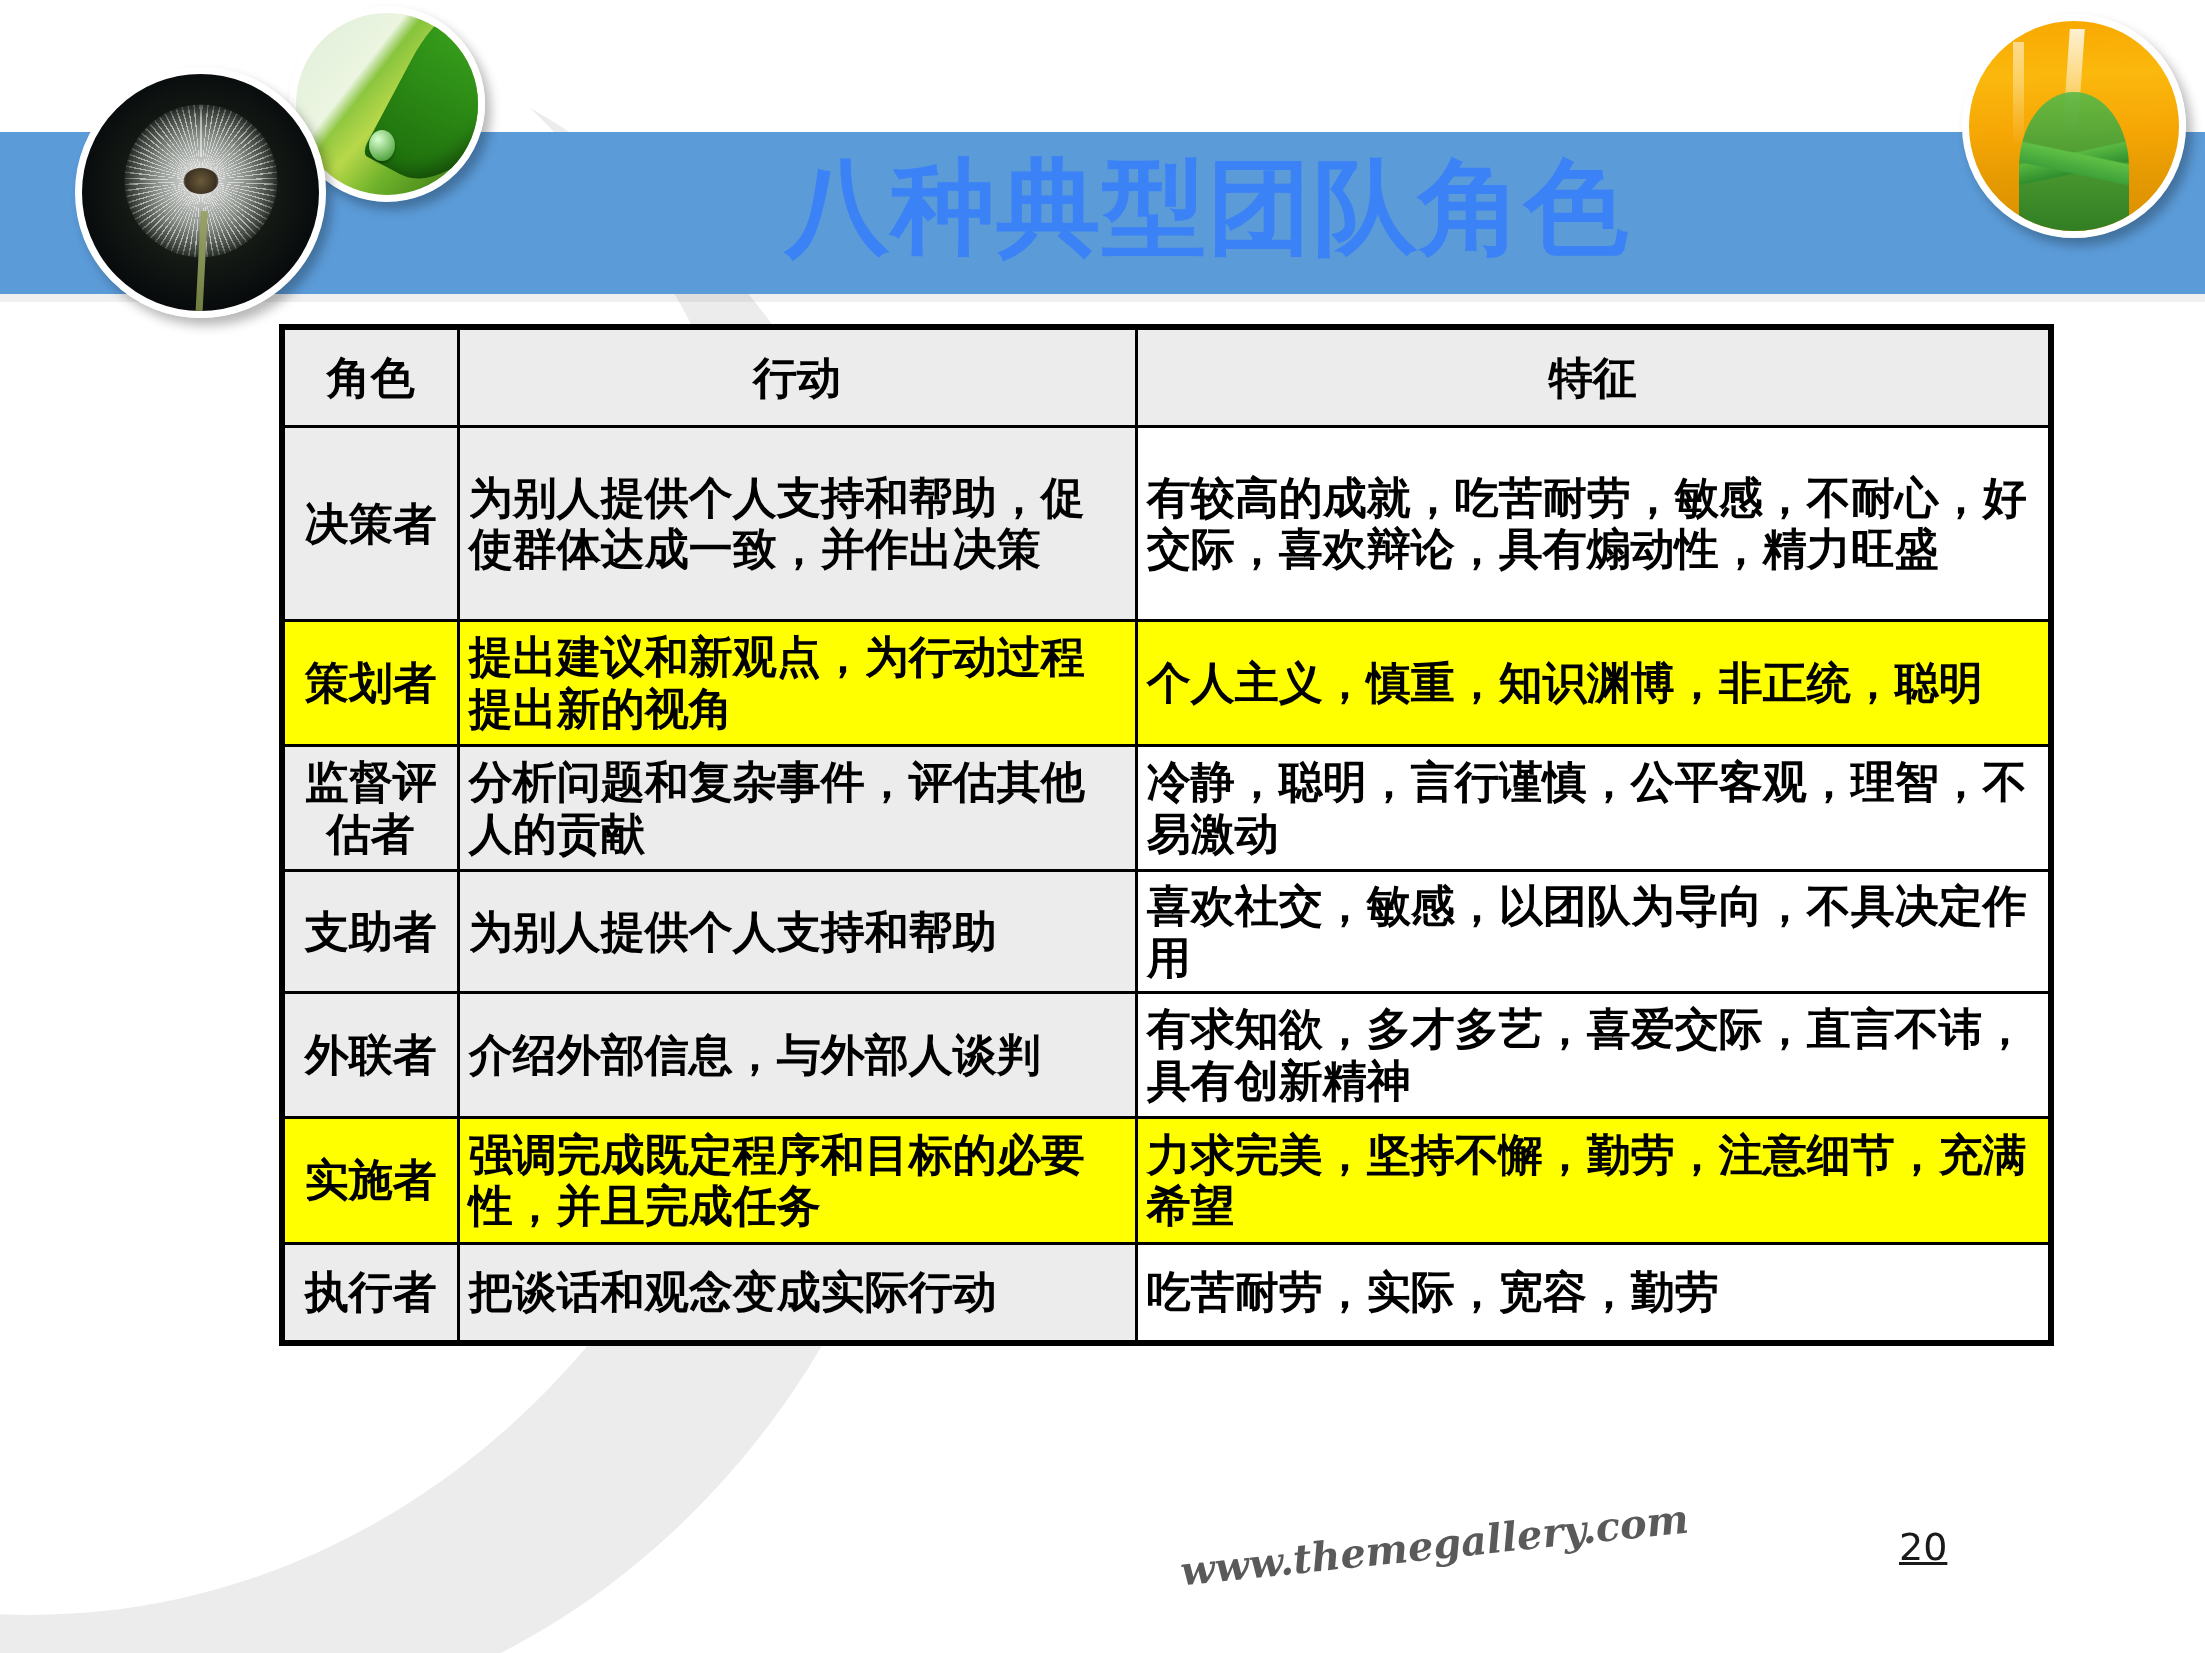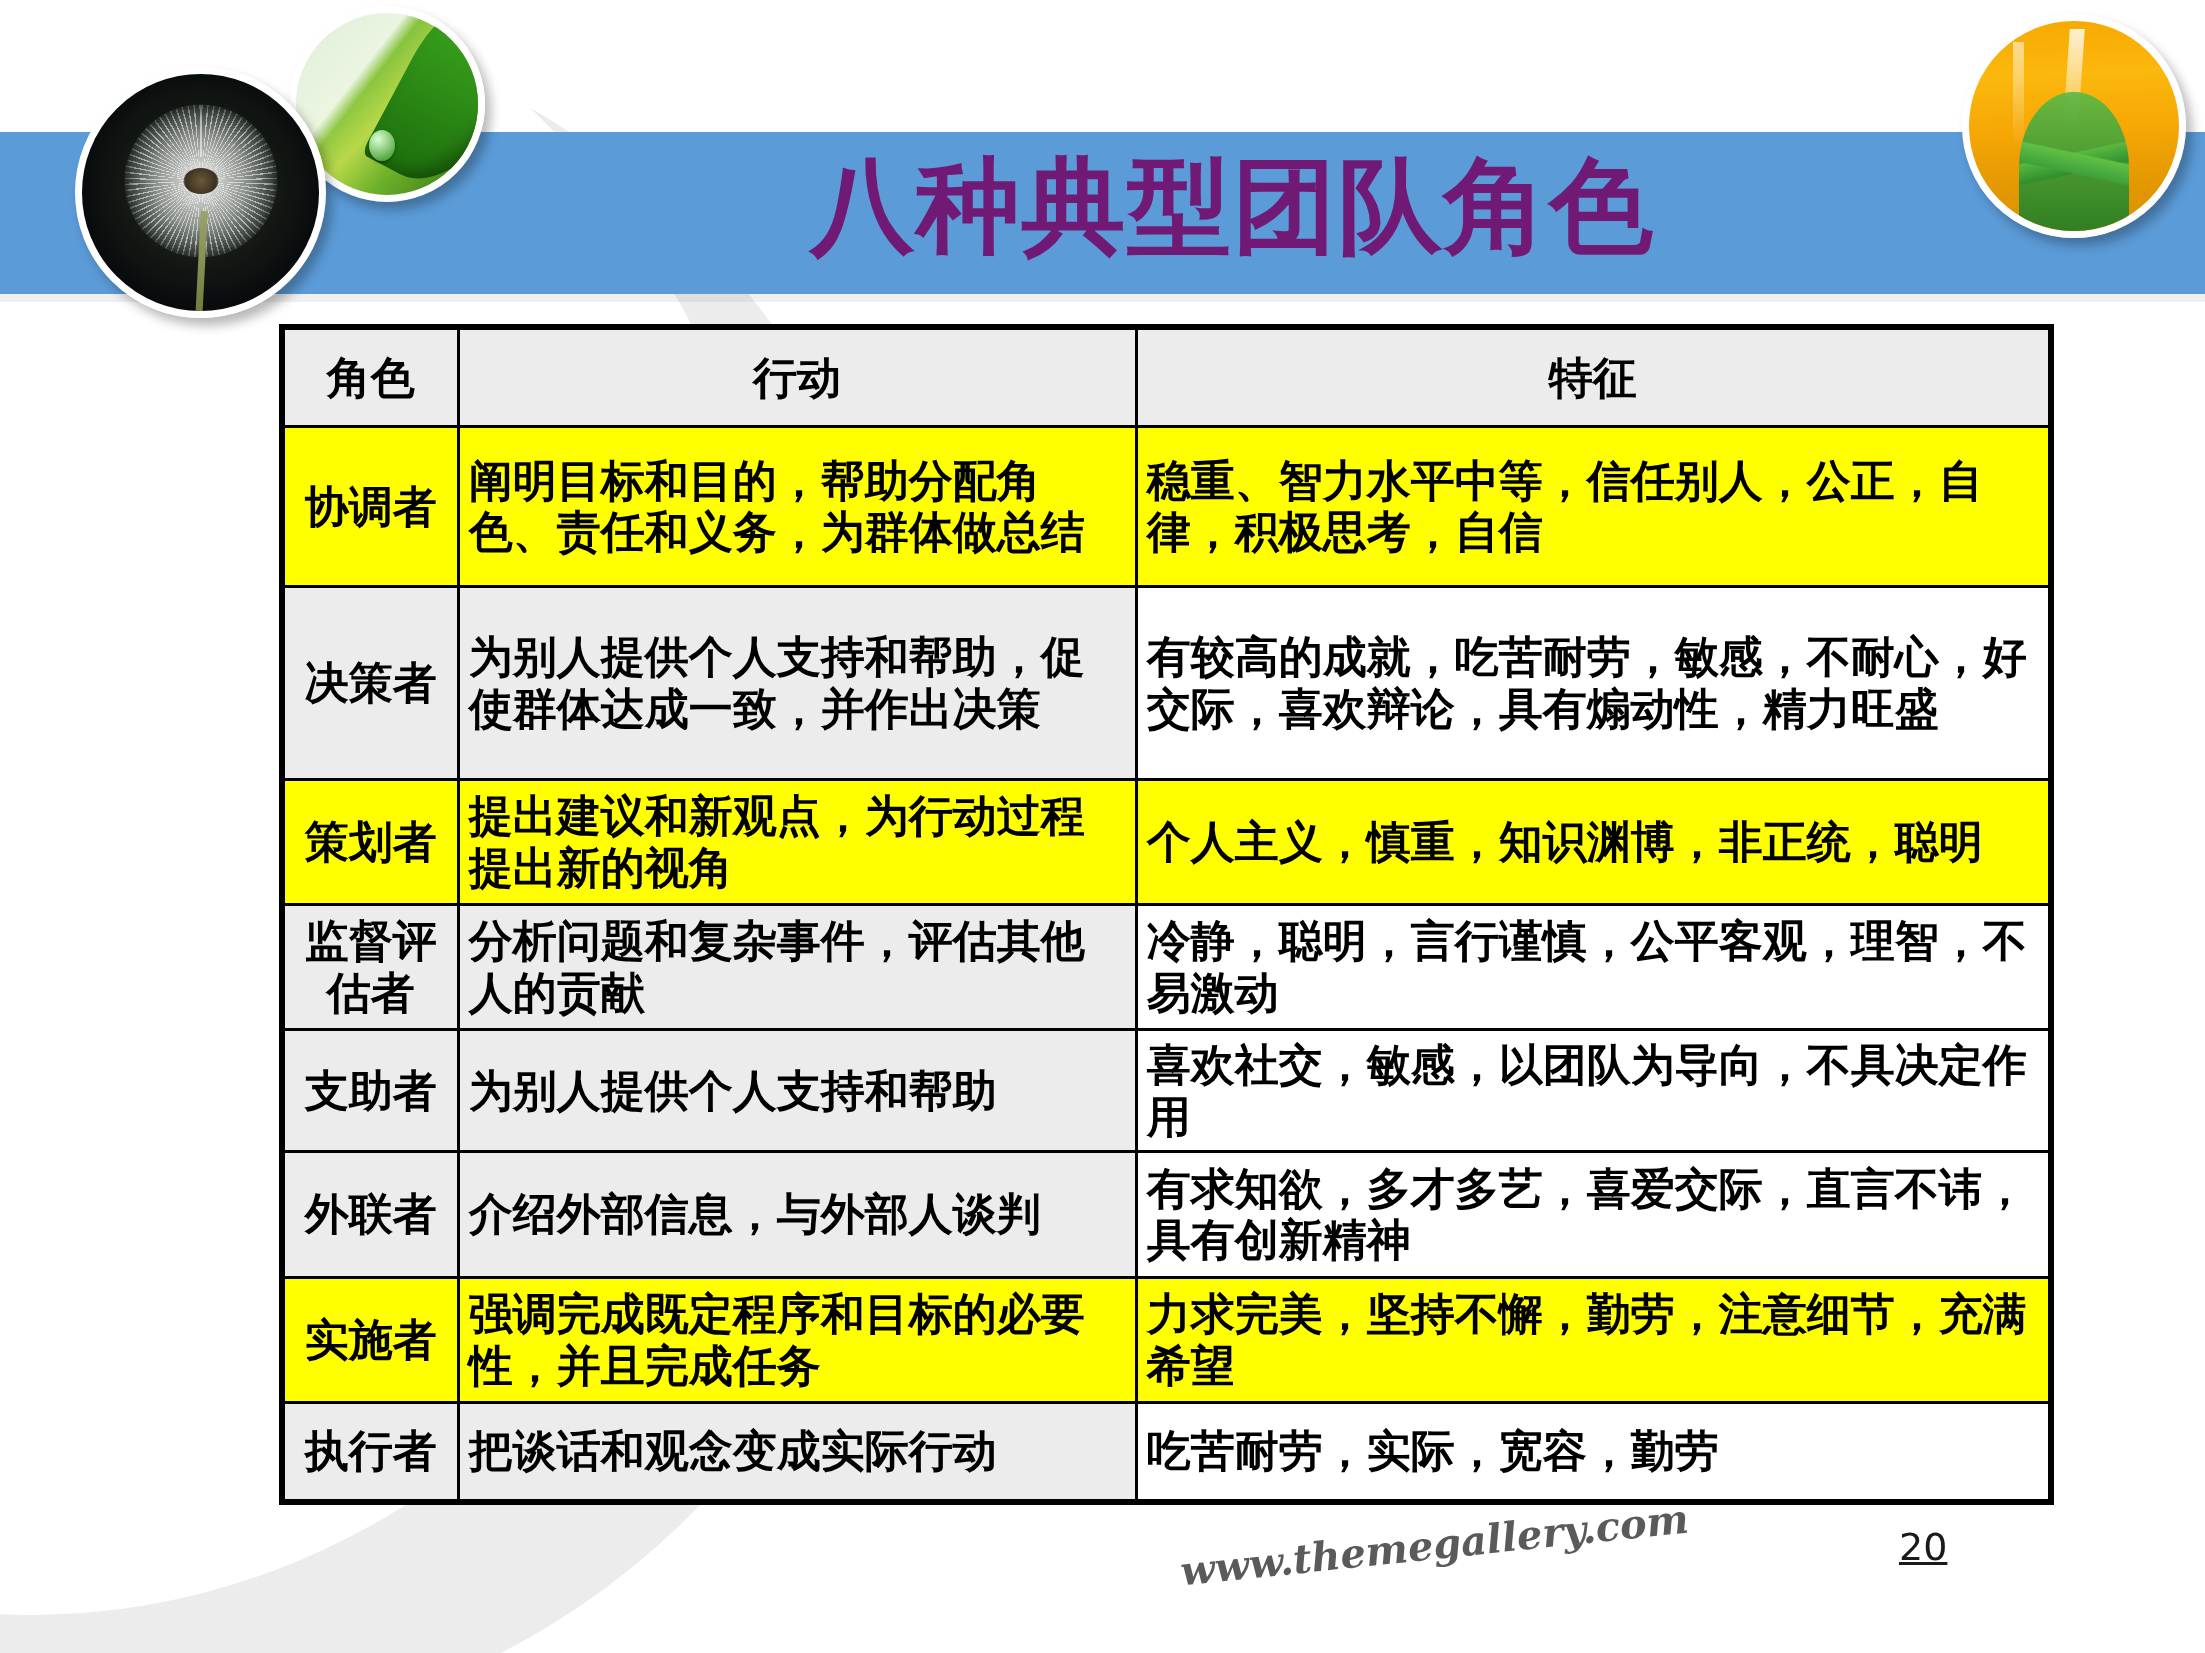--- a/index.html
+++ b/index.html
@@ -61,33 +61,33 @@
     top: 294px;
     width: 2205px;
     height: 7.7px;
     background: rgba(0,0,0,0.06);
     z-index: 2;
   }
 
   
   .slide-title {
     position: absolute;
-    left: 551px;
+    left: 526px;
     top: 123px;
     width: 1363px;
     height: 168px;
     z-index: 6;
     display: flex;
     align-items: center;
     justify-content: center;
-    font-family: Liberation Serif, serif;
+    font-family: Liberation Sans, sans-serif;
     font-weight: 700;
     font-size: 104px;
     line-height: 1;
-    color: #701a75;
+    color: #3b82f6;
     letter-spacing: 1.5px;
     white-space: nowrap;
   }
 
   
   .photo-circle {
     position: absolute;
     border-radius: 50%;
     border: 7.7px solid #ffffff;
     box-shadow: 6.1px 7.7px 10.7px rgba(0,0,0,0.28);
@@ -334,25 +334,20 @@
         <col class="c-trait">
       </colgroup>
       <thead>
         <tr>
           <th>角色</th>
           <th>行动</th>
           <th>特征</th>
         </tr>
       </thead>
       <tbody>
-        <tr class="row-yellow" data-h="1">
-          <td class="role">协调者</td>
-          <td class="act">阐明目标和目的，帮助分配角色、责任和义务，为群体做总结</td>
-          <td class="trait">稳重、智力水平中等，信任别人，公正，自律，积极思考，自信</td>
-        </tr>
         <tr class="row-white" data-h="2">
           <td class="role">决策者</td>
           <td class="act">为别人提供个人支持和帮助，促使群体达成一致，并作出决策</td>
           <td class="trait">有较高的成就，吃苦耐劳，敏感，不耐心，好交际，喜欢辩论，具有煽动性，精力旺盛</td>
         </tr>
         <tr class="row-yellow" data-h="3">
           <td class="role">策划者</td>
           <td class="act">提出建议和新观点，为行动过程提出新的视角</td>
           <td class="trait">个人主义，慎重，知识渊博，非正统，聪明</td>
         </tr>

